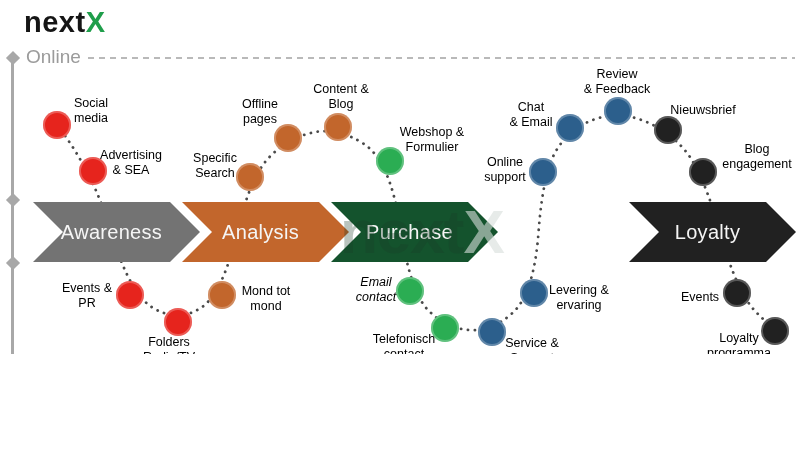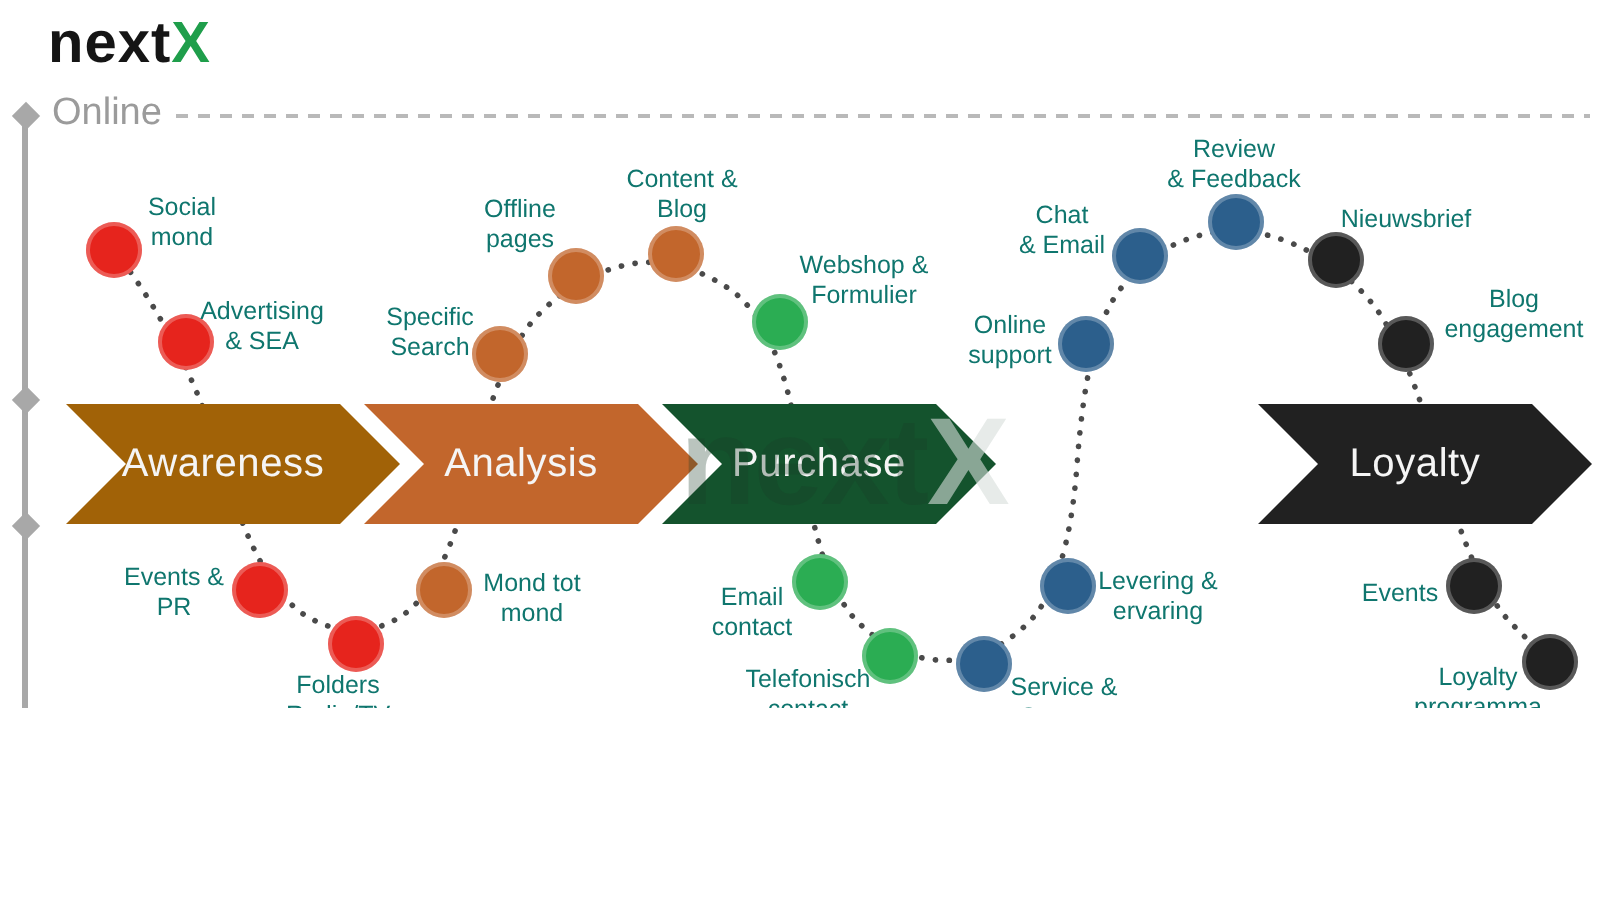--- a/index.html
+++ b/index.html
@@ -27,21 +27,21 @@
   .arrow{
     position:absolute;top:202px;width:167px;height:60px;z-index:3;
     display:flex;align-items:center;justify-content:center;padding-right:10px;box-sizing:border-box;
     clip-path:polygon(0 0,calc(100% - 30px) 0,100% 50%,calc(100% - 30px) 100%,0 100%,30px 50%);
   }
   .arrow span{color:#f5f5f5;font-size:20px;letter-spacing:0.3px;}
   
   .tp-dot{position:absolute;width:28px;height:28px;border-radius:50%;z-index:4;
     box-shadow:inset 0 0 0 2px rgba(255,255,255,0.25);}
   .tp-label{position:absolute;transform:translate(-50%,-50%);text-align:center;z-index:4;
-    font-size:12.5px;line-height:1.18;color:#0f766e;white-space:pre-line;}
+    font-size:12.5px;line-height:1.18;color:#000000;white-space:pre-line;}
   
   .watermark{position:absolute;left:340px;top:196px;z-index:5;font-size:62px;font-weight:bold;
     letter-spacing:-1px;pointer-events:none;}
   .watermark .wm-dark{color:rgba(25,60,40,0.30);}
   .watermark .wm-light{color:rgba(215,222,218,0.60);}
 </style>
 </head>
 <body>
 
 <div class="canvas">
@@ -58,37 +58,37 @@
   <div class="vline"></div>
   <div class="diamond" style="left:7.5px;top:53px;"></div>
   <div class="diamond" style="left:7.5px;top:195px;"></div>
   <div class="diamond" style="left:7.5px;top:258px;"></div>
   <div class="diamond" style="left:7.5px;top:387px;"></div>
 
   <svg class="path-svg" width="800" height="450">
     <path id="journey-path" fill="none" stroke="#4a4a4a" stroke-width="2.8" stroke-dasharray="0.1 6.8" stroke-linecap="round" d="M 57 125 Q 93 171 111.5 233 Q 130 295 154 308.5 Q 178 322 200 308.5 Q 222 295 236 236 Q 250 177 269 157.5 Q 288 138 313 132.5 Q 338 127 364 144 Q 390 161 400 226 Q 410 291 427.5 309.5 Q 445 328 468.5 330 Q 492 332 513 312.5 Q 534 293 538.5 232.5 Q 543 172 556.5 150 Q 570 128 594 119.5 Q 618 111 643 120.5 Q 668 130 685.5 151 Q 703 172 720 232.5 Q 737 293 756 312 L 775 331"></path>
   </svg>
 
-  <div class="arrow" style="left: 33px; background: #a16207;">
+  <div class="arrow" style="left: 33px; background: #737373;">
       <span>Awareness</span>
     </div>
   <div class="arrow" style="left: 182px; background: rgb(194, 102, 44);">
       <span>Analysis</span>
     </div>
   <div class="arrow" style="left: 331px; background: #14532d;">
       <span>Purchase</span>
     </div>
   <div class="arrow" style="left: 629px; background: rgb(33, 33, 33);">
       <span>Loyalty</span>
     </div>
 
   <div id="touchpoints">
       <div class="tp-dot" style="left: 43px; top: 111px; background: rgb(230, 36, 29);"></div>
       <div class="tp-label" style="left: 91px; top: 111px; width: 55px;">Social
-mond</div>
+media</div>
       <div class="tp-dot" style="left: 79px; top: 157px; background: rgb(230, 36, 29);"></div>
       <div class="tp-label" style="left: 131px; top: 163px; width: 80px;">Advertising
 &amp; SEA</div>
       <div class="tp-dot" style="left: 116px; top: 281px; background: rgb(230, 36, 29);"></div>
       <div class="tp-label" style="left: 87px; top: 296px; width: 62px;">Events &amp;
 PR</div>
       <div class="tp-dot" style="left: 164px; top: 308px; background: rgb(230, 36, 29);"></div>
       <div class="tp-label" style="left: 169px; top: 350px; width: 70px;">Folders
 Radio/TV</div>
       <div class="tp-dot" style="left: 208px; top: 281px; background: rgb(194, 102, 44);"></div>
@@ -100,21 +100,21 @@
       <div class="tp-dot" style="left: 274px; top: 124px; background: rgb(194, 102, 44);"></div>
       <div class="tp-label" style="left: 260px; top: 112px; width: 58px;">Offline
 pages</div>
       <div class="tp-dot" style="left: 324px; top: 113px; background: rgb(194, 102, 44);"></div>
       <div class="tp-label" style="left: 341px; top: 97px; width: 70px;">Content &amp;
 Blog</div>
       <div class="tp-dot" style="left: 376px; top: 147px; background: rgb(43, 173, 83);"></div>
       <div class="tp-label" style="left: 432px; top: 140px; width: 78px;">Webshop &amp;
 Formulier</div>
       <div class="tp-dot" style="left: 396px; top: 277px; background: rgb(43, 173, 83);"></div>
-      <div class="tp-label" style="left: 376px; top: 306px; width: 55px;">Email
+      <div class="tp-label" style="left: 376px; top: 290px; width: 55px; font-style: italic;">Email
 contact</div>
       <div class="tp-dot" style="left: 431px; top: 314px; background: rgb(43, 173, 83);"></div>
       <div class="tp-label" style="left: 404px; top: 347px; width: 80px;">Telefonisch
 contact</div>
       <div class="tp-dot" style="left: 478px; top: 318px; background: rgb(44, 95, 140);"></div>
       <div class="tp-label" style="left: 532px; top: 351px; width: 64px;">Service &amp;
 Support</div>
       <div class="tp-dot" style="left: 520px; top: 279px; background: rgb(44, 95, 140);"></div>
       <div class="tp-label" style="left: 579px; top: 298px; width: 70px;">Levering &amp;
 ervaring</div>

